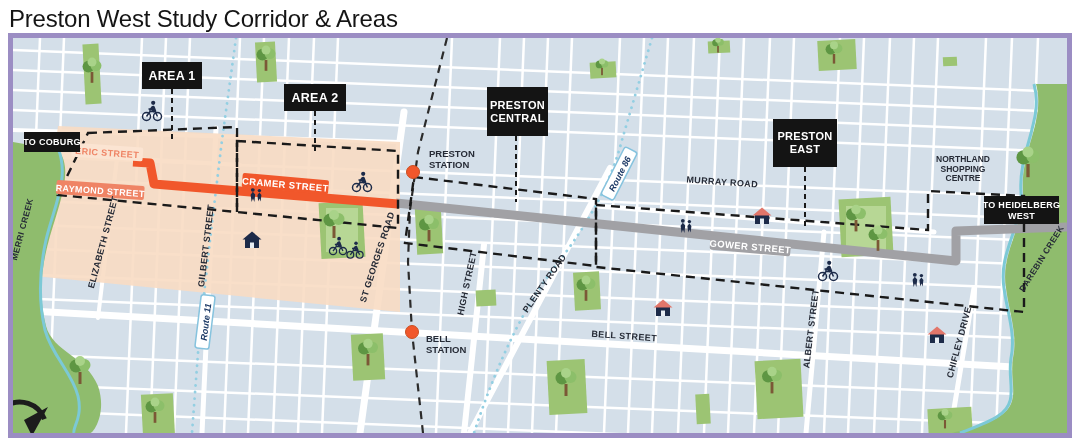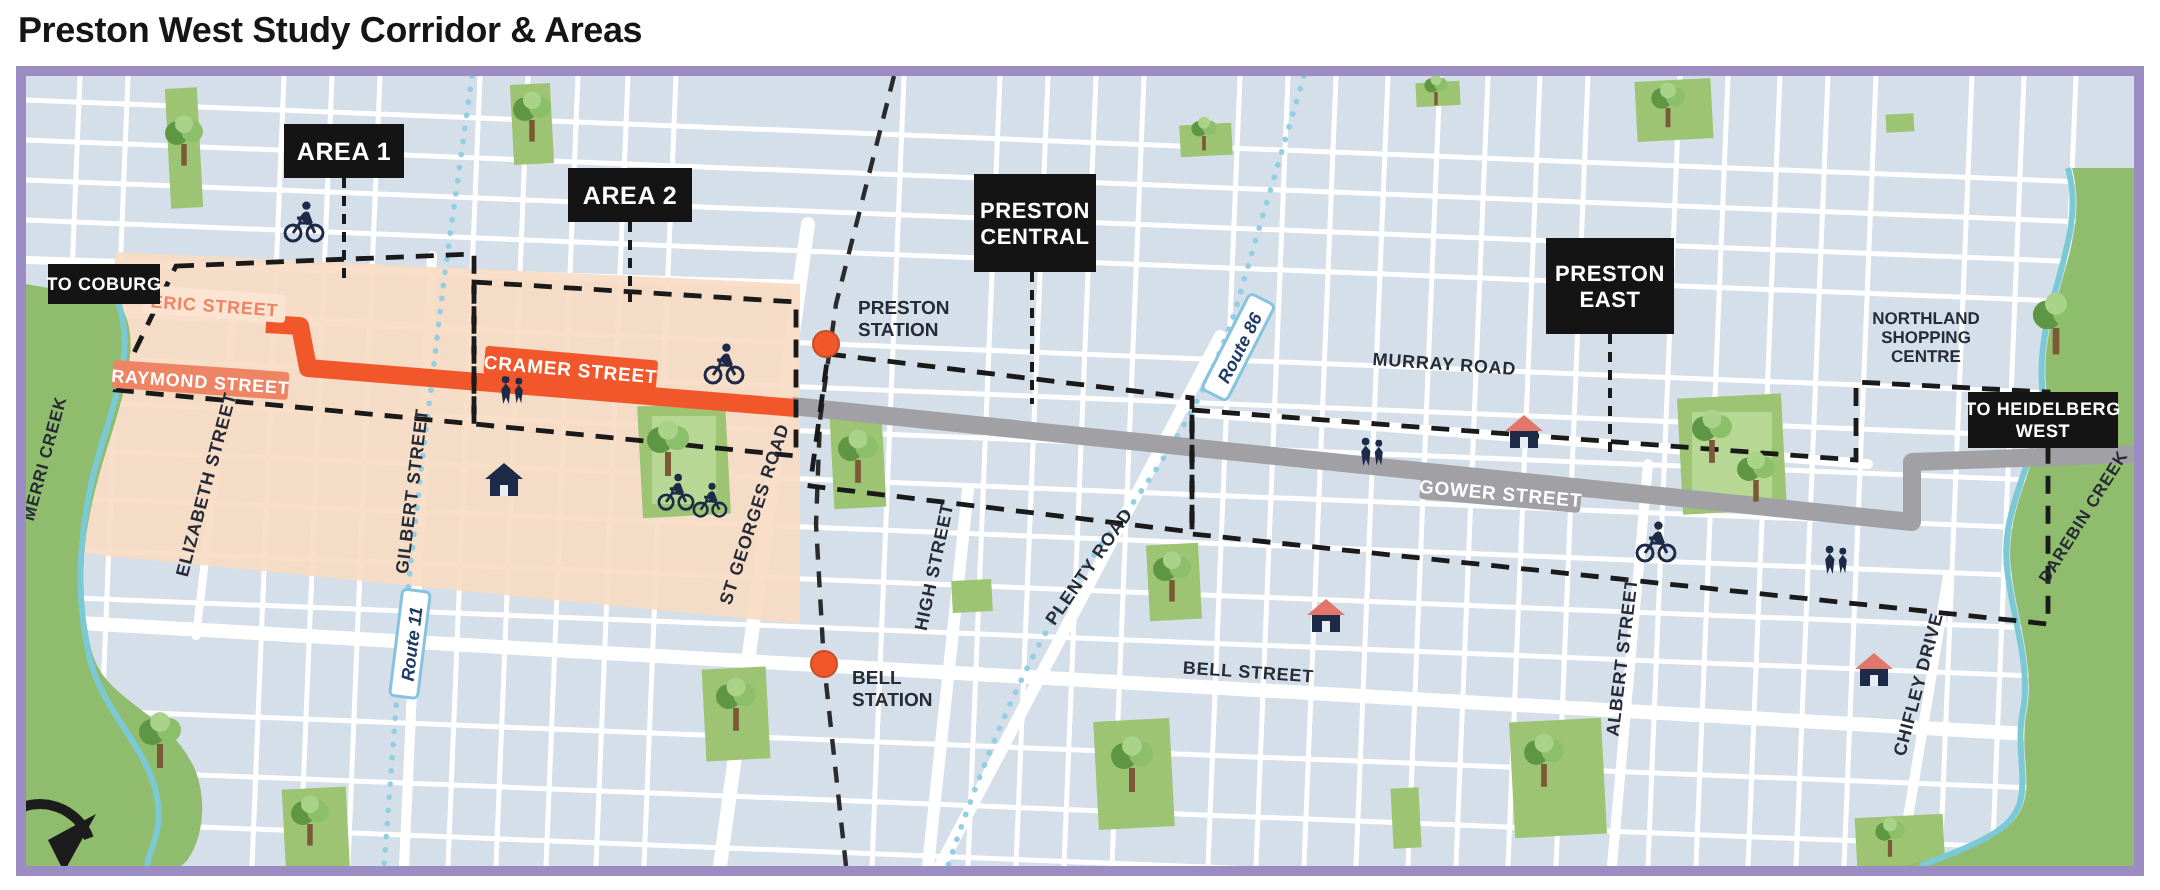--- a/index.html
+++ b/index.html
@@ -1,19 +1,19 @@
 <!DOCTYPE html>
 <html><head>
 <meta charset="utf-8">
 <style>
   html,body{margin:0;padding:0;background:#ffffff;}
   body{width:1080px;height:445px;position:relative;overflow:hidden;
        font-family:"Liberation Sans",sans-serif;}
   .page-title{position:absolute;left:9px;top:5px;margin:0;
-       font-size:18px;font-weight:700;letter-spacing:-0.2px;color:#151515;}
+       font-size:24px;font-weight:400;letter-spacing:-0.2px;color:#151515;}
   .map-frame{position:absolute;left:8px;top:33px;width:1054px;height:395px;
        border:5px solid #9b8dc3;background:#d4dfe9;}
   .map-frame svg{display:block;width:100%;height:100%;}
   svg text{font-family:"Liberation Sans",sans-serif;font-weight:700;}
   svg .route-text{font-style:italic;}
 </style>
 </head>
 <body>
 
 <h1 class="page-title">Preston West Study Corridor &amp; Areas</h1>

